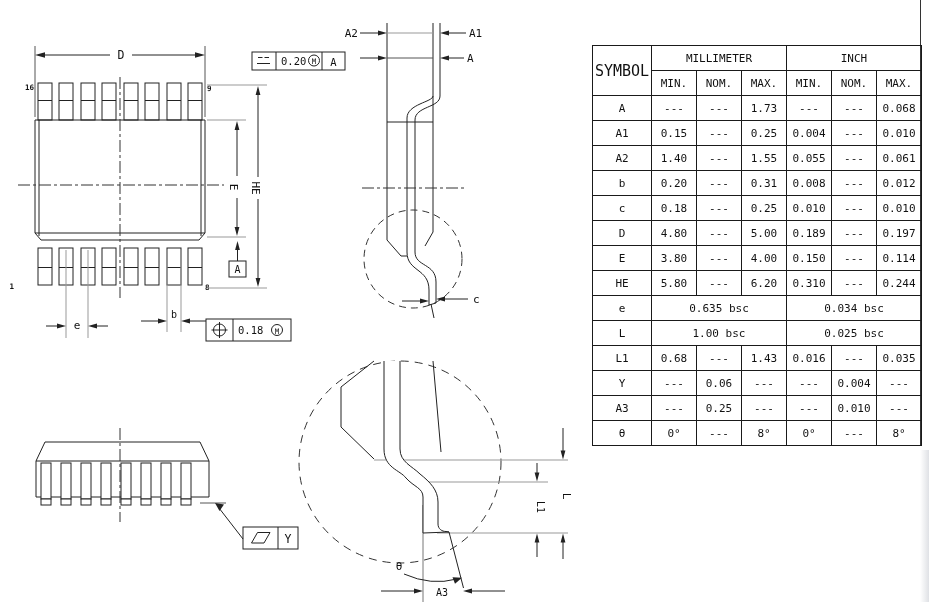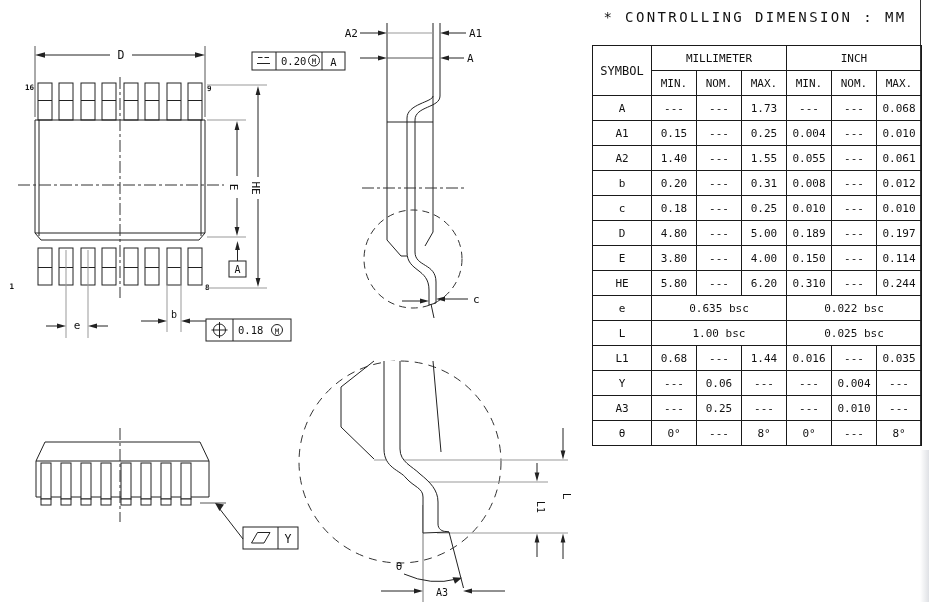--- a/index.html
+++ b/index.html
@@ -5,21 +5,21 @@
   html,body{margin:0;padding:0;background:#fff;}
   .page{position:relative;width:929px;height:602px;background:#fff;overflow:hidden;
         font-family:"DejaVu Sans Mono","Liberation Mono",monospace;color:#111;}
   .drawing-svg{position:absolute;left:0;top:0;}
   .title-note{position:absolute;left:589px;top:9px;width:332px;text-align:center;
               font-size:14px;letter-spacing:2.4px;white-space:nowrap;color:#111;}
   .dim-table{position:absolute;left:592px;top:45px;border-collapse:collapse;table-layout:fixed;}
   .dim-table td,.dim-table th{border:1px solid #1a1a1a;font-weight:normal;text-align:center;
               padding:0;font-size:11px;height:24px;overflow:hidden;white-space:nowrap;}
   .dim-table .sym{font-size:11px;}
-  .dim-table .symhead{font-size:12px;}
+  .dim-table .symhead{font-size:15px;}
   .edge-shadow{position:absolute;right:0;top:450px;width:9px;height:152px;
                background:linear-gradient(to right,#ffffff,#dfe1e5);}
   svg text{font-family:"DejaVu Sans Mono","Liberation Mono",monospace;fill:#111;}
 </style>
 </head>
 <body>
 
 <div class="page">
 
   <svg class="drawing-svg" width="929" height="602" viewBox="0 0 929 602">
@@ -269,21 +269,20 @@
         <polygon points="463,591 472,588.6 472,593.4" fill="#222" stroke="none"></polygon>
         <text x="442" y="596" text-anchor="middle" font-size="10" stroke="none">A3</text>
       </g>
 
       <g>
         <line x1="920.5" y1="0" x2="920.5" y2="446" stroke="#333"></line>
       </g>
     </g>
   </svg>
 
-  <div class="title-note">* CONTROLLING DIMENSION : MM</div>
 
   <table class="dim-table">
     <colgroup>
       <col style="width:59px">
         <col style="width:45px">
         <col style="width:45px">
         <col style="width:45px">
       <col style="width:45px">
         <col style="width:45px">
         <col style="width:45px">
@@ -372,32 +371,32 @@
           <td>5.80</td>
           <td>---</td>
           <td>6.20</td>
           <td>0.310</td>
           <td>---</td>
           <td>0.244</td>
         </tr>
         <tr>
           <td class="sym">e</td>
           <td colspan="3">0.635 bsc</td>
-          <td colspan="3">0.022 bsc</td>
+          <td colspan="3">0.034 bsc</td>
         </tr>
         <tr>
           <td class="sym">L</td>
           <td colspan="3">1.00 bsc</td>
           <td colspan="3">0.025 bsc</td>
         </tr>
         <tr>
           <td class="sym">L1</td>
           <td>0.68</td>
           <td>---</td>
-          <td>1.44</td>
+          <td>1.43</td>
           <td>0.016</td>
           <td>---</td>
           <td>0.035</td>
         </tr>
         <tr>
           <td class="sym">Y</td>
           <td>---</td>
           <td>0.06</td>
           <td>---</td>
           <td>---</td>

